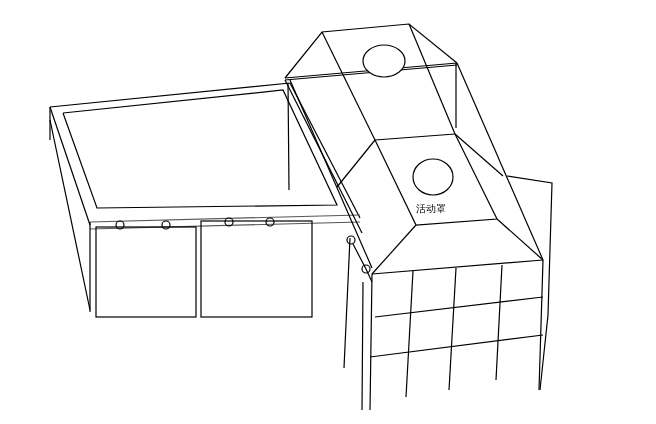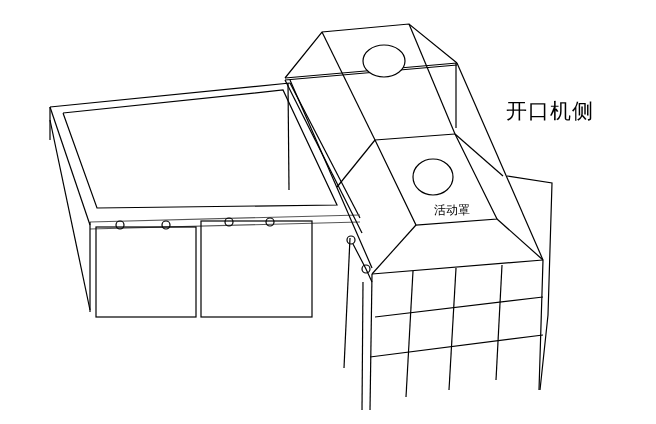--- a/index.html
+++ b/index.html
@@ -2,21 +2,21 @@
 <html><head>
   <meta charset="utf-8">
   <style>
     html, body { margin: 0; padding: 0; background: #ffffff; }
     body { width: 656px; height: 424px; position: relative; overflow: hidden; font-family: "DejaVu Sans", sans-serif; }
     #canvas { position: absolute; left: 0; top: 0; width: 656px; height: 424px; }
     svg line, svg polyline, svg polygon, svg path, svg rect, svg ellipse, svg circle { fill: none; stroke: #000; stroke-width: 1.2; }
     .grey { stroke: #555; }
     .lbl { position: absolute; color: #000; white-space: nowrap; line-height: 1; }
     .lbl-big { font-size: 21px; letter-spacing: 1px; }
-    .lbl-small { font-size: 12px; margin-left: 18px; }
+    .lbl-small { font-size: 10px; }
   </style>
 </head>
 <body>
 
 <div id="canvas">
   <svg width="656" height="424" viewBox="0 0 656 424">
 
     <g>
 
       <line x1="50" y1="107" x2="290" y2="83"></line>
@@ -92,15 +92,14 @@
 
       <line x1="375" y1="317" x2="543" y2="297"></line>
       <line x1="370" y1="357" x2="543" y2="335"></line>
 
       <polyline points="350,238 344,368"></polyline>
       <polyline points="353,244 366,269 372,282"></polyline>
     </g>
   </svg>
 
   
-  <span class="lbl lbl-big" style="left:506px; top:101px;">开口机侧</span>
   <span class="lbl lbl-small" style="left:416px; top:204px;">活动罩</span>
 </div>
 
 </body></html>

